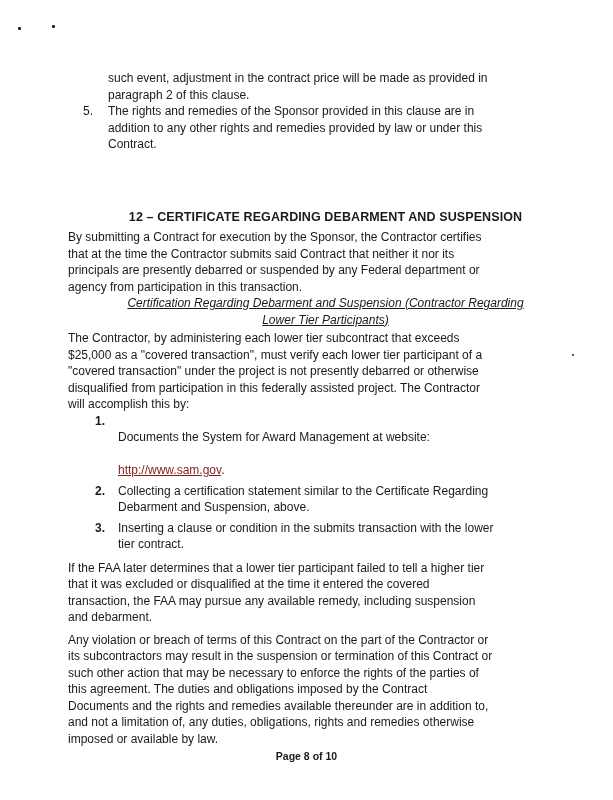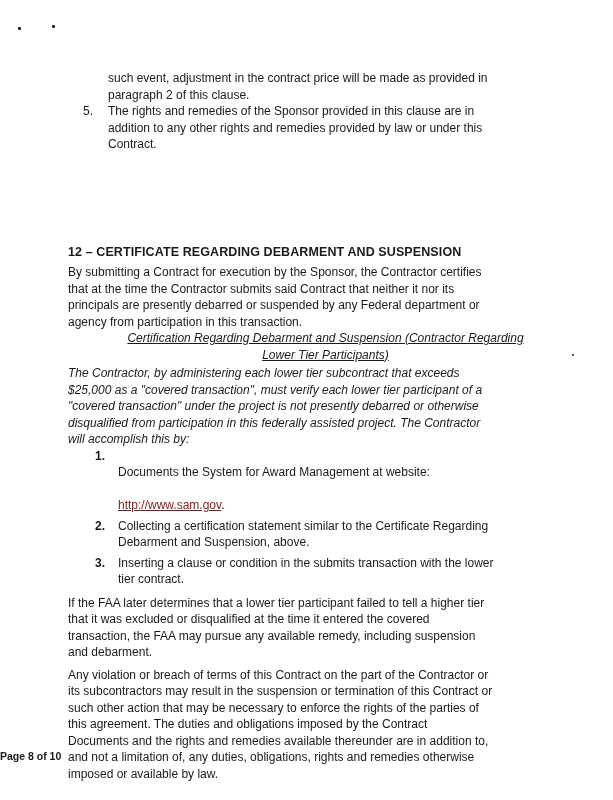--- a/index.html
+++ b/index.html
@@ -21,24 +21,24 @@
     left: 68px; top: 70px; right: 30px;
     font-size: 12px;
     line-height: 16.5px;
   }
   .para {
     margin: 0;
     white-space: pre-line;
   }
   .indent { margin-left: 40px; }
   .mt-item5 { margin-top: 9px; }
-  .mt-h12 { margin-top: 91px; }
+  .mt-h12 { margin-top: 56px; text-align: center; }
   .mt-p1 { margin-top: 4px; }
   .mt-sub { margin-top: 3px; text-align: center; }
-  .mt-p2 { margin-top: 2px; font-style: italic; }
+  .mt-p2 { margin-top: 2px; }
   .mt-p3 { margin-top: 7px; }
   .mt-h13 { margin-top: 2px; }
   .mt-p4 { margin-top: 6px; }
   h2 {
     margin: 0;
     font-size: 12.5px;
     line-height: 16.5px;
     font-weight: 700;
     letter-spacing: 0.1px;
   }
@@ -60,20 +60,21 @@
   .li5 { margin-left: 15px; }
   .li5 .num { width: 25px; }
   .step { margin-left: 27px; }
   .step .num { width: 23px; font-weight: 700; }
   .step + .step { margin-top: 4px; }
   .litext { flex: 1 1 auto; white-space: pre-line; }
   .link { text-decoration: underline; color: #7f1d1d; }
   .footer {
     position: absolute;
     top: 750px; left: 0; right: 0;
+    text-align: center;
     font-size: 10.5px;
     font-weight: 700;
     color: #1a1a1a;
   }
   .dot {
     position: absolute;
     width: 3px; height: 3px;
     background: #222;
     border-radius: 1px;
   }

